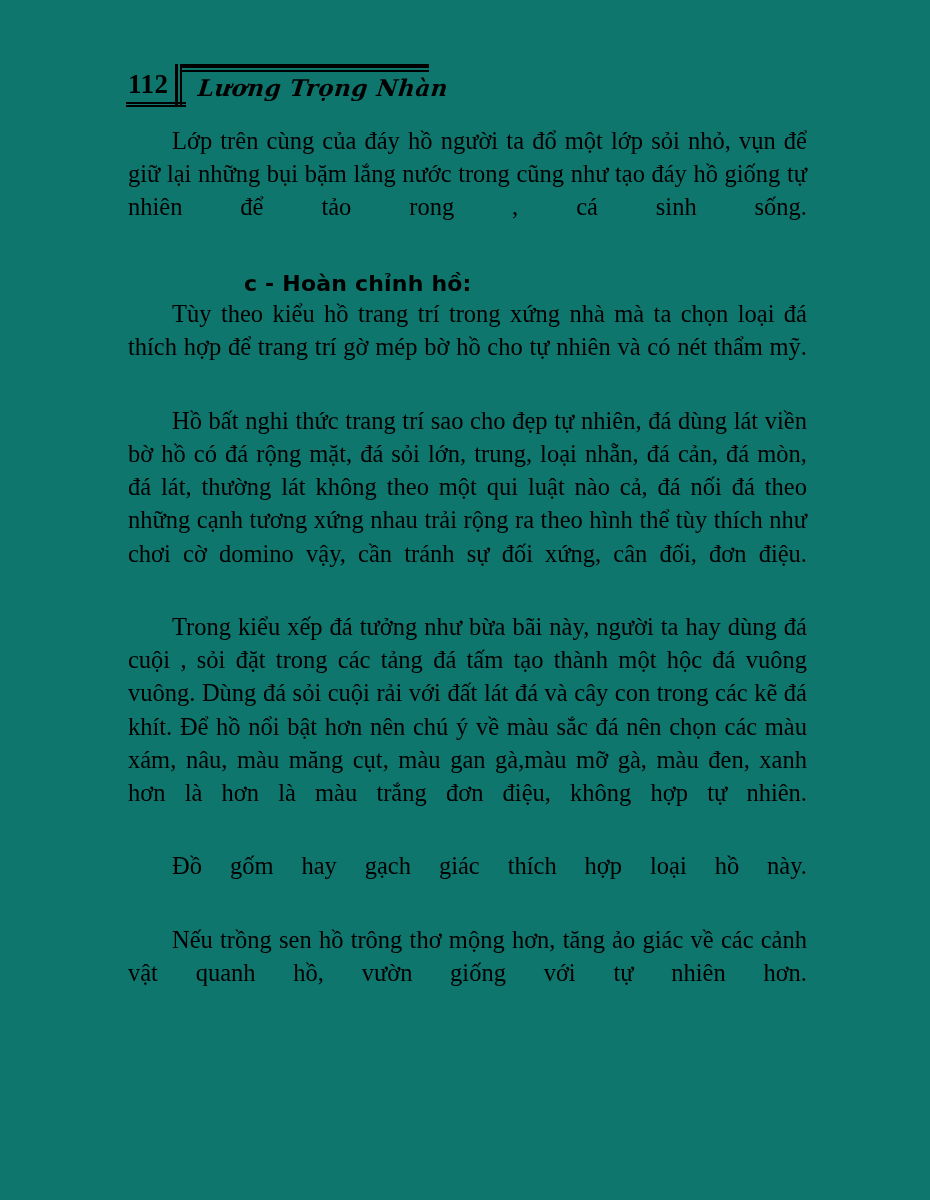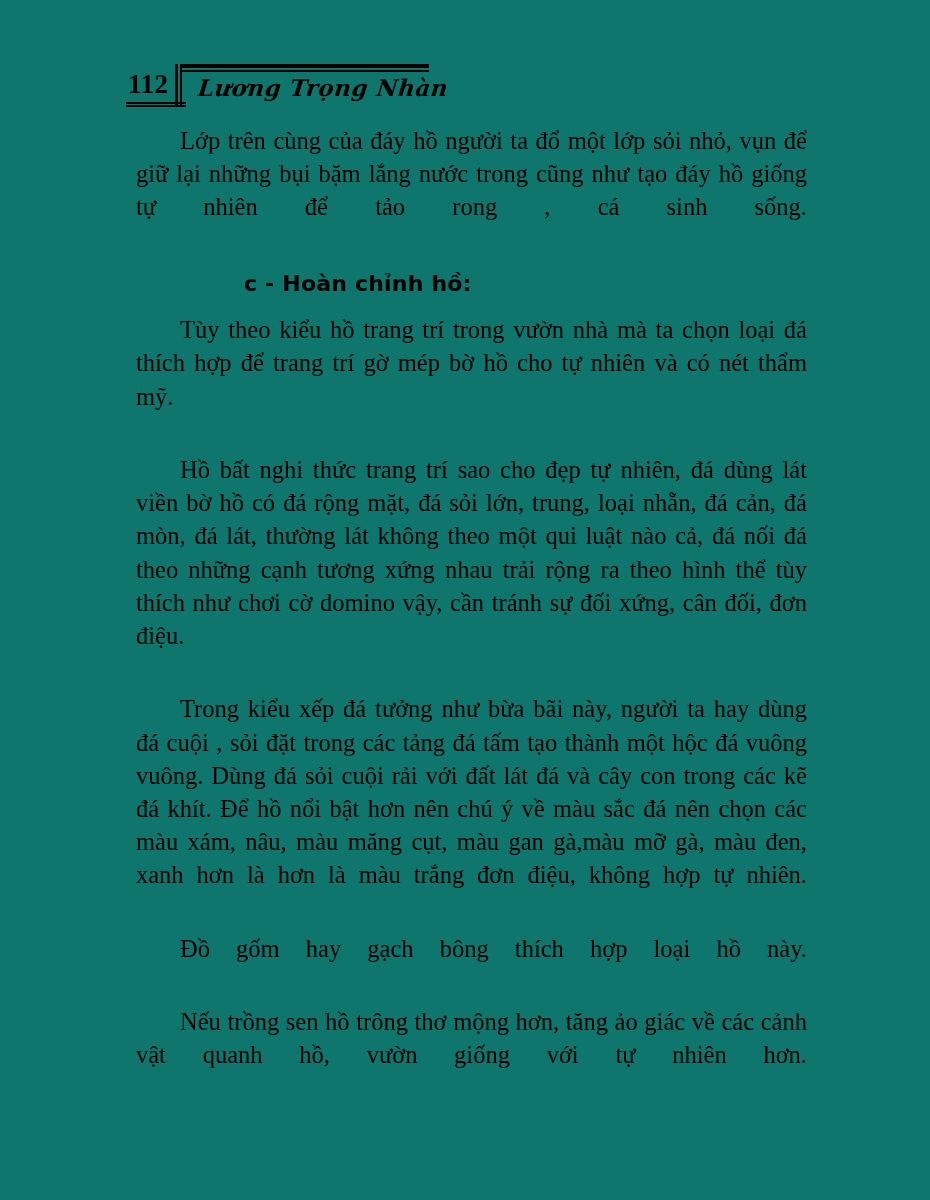--- a/index.html
+++ b/index.html
@@ -91,21 +91,21 @@
   }
 
   
   .body-col {
     position: absolute;
     left: 128px;
     top: 124px;
     width: 679px;
   }
   p.para {
-    margin: 0 0 7px 8px;
+    margin: 0 0 7px 0;
     font-size: 24.5px;
     line-height: 33.2px;
     text-align: justify;
     text-indent: 44px;
     word-spacing: 0.3px;
     -webkit-hyphens: none;
     hyphens: none;
   }
   p.para:last-child {
     margin-bottom: 0;
@@ -113,21 +113,21 @@
   
   p.para::after {
     content: "";
     display: inline-block;
     width: 100%;
   }
   .gap-before {
     margin-top: 11px;
   }
   h2.subhead {
-    margin: 14px 0 16px 0;
+    margin: 14px 0 0 0;
     font-family: "DejaVu Sans", "Liberation Sans", sans-serif;
     font-size: 22px;
     font-weight: 700;
     text-indent: 0;
     padding-left: 116px;
     letter-spacing: 0.2px;
     line-height: 1.2;
   }
 </style>
 </head>
@@ -144,25 +144,25 @@
       <div class="author">Lương Trọng Nhàn</div>
     </div>
   </div>
 
   <div class="body-col">
 
     <p class="para">Lớp trên cùng của đáy hồ người ta đổ một lớp sỏi nhỏ, vụn để giữ lại những bụi bặm lắng nước trong cũng như tạo đáy hồ giống tự nhiên để tảo rong , cá sinh sống.</p>
 
     <h2 class="subhead">c - Hoàn chỉnh hồ:</h2>
 
-    <p class="para">Tùy theo kiểu hồ trang trí trong vườn nhà mà ta chọn loại đá thích hợp để trang trí gờ mép bờ hồ cho tự nhiên và có nét thẩm mỹ.</p>
+    <p class="para">Tùy theo kiểu hồ trang trí trong xứng nhà mà ta chọn loại đá thích hợp để trang trí gờ mép bờ hồ cho tự nhiên và có nét thẩm mỹ.</p>
 
     <p class="para gap-before">Hồ bất nghi thức trang trí sao cho đẹp tự nhiên, đá dùng lát viền bờ hồ có đá rộng mặt, đá sỏi lớn, trung, loại nhẵn, đá cản, đá mòn, đá lát, thường lát không theo một qui luật nào cả, đá nối đá theo những cạnh tương xứng nhau trải rộng ra theo hình thể tùy thích như chơi cờ domino vậy, cần tránh sự đối xứng, cân đối, đơn điệu.</p>
 
     <p class="para gap-before">Trong kiểu xếp đá tưởng như bừa bãi này, người ta hay dùng đá cuội , sỏi đặt trong các tảng đá tấm tạo thành một hộc đá vuông vuông. Dùng đá sỏi cuội rải với đất lát đá và cây con trong các kẽ đá khít. Để hồ nổi bật hơn nên chú ý về màu sắc đá nên chọn các màu xám, nâu, màu măng cụt, màu gan gà,màu mỡ gà, màu đen, xanh hơn là hơn là màu trắng đơn điệu, không hợp tự nhiên.</p>
 
 
-    <p class="para gap-before">Đồ gốm hay gạch bông thích hợp loại hồ này.</p>
+    <p class="para gap-before">Đồ gốm hay gạch giác thích hợp loại hồ này.</p>
 
     <p class="para gap-before">Nếu trồng sen hồ trông thơ mộng hơn, tăng ảo giác về các cảnh vật quanh hồ, vườn giống với tự nhiên hơn.</p>
 
   </div>
 </div>
 
 </body></html>

